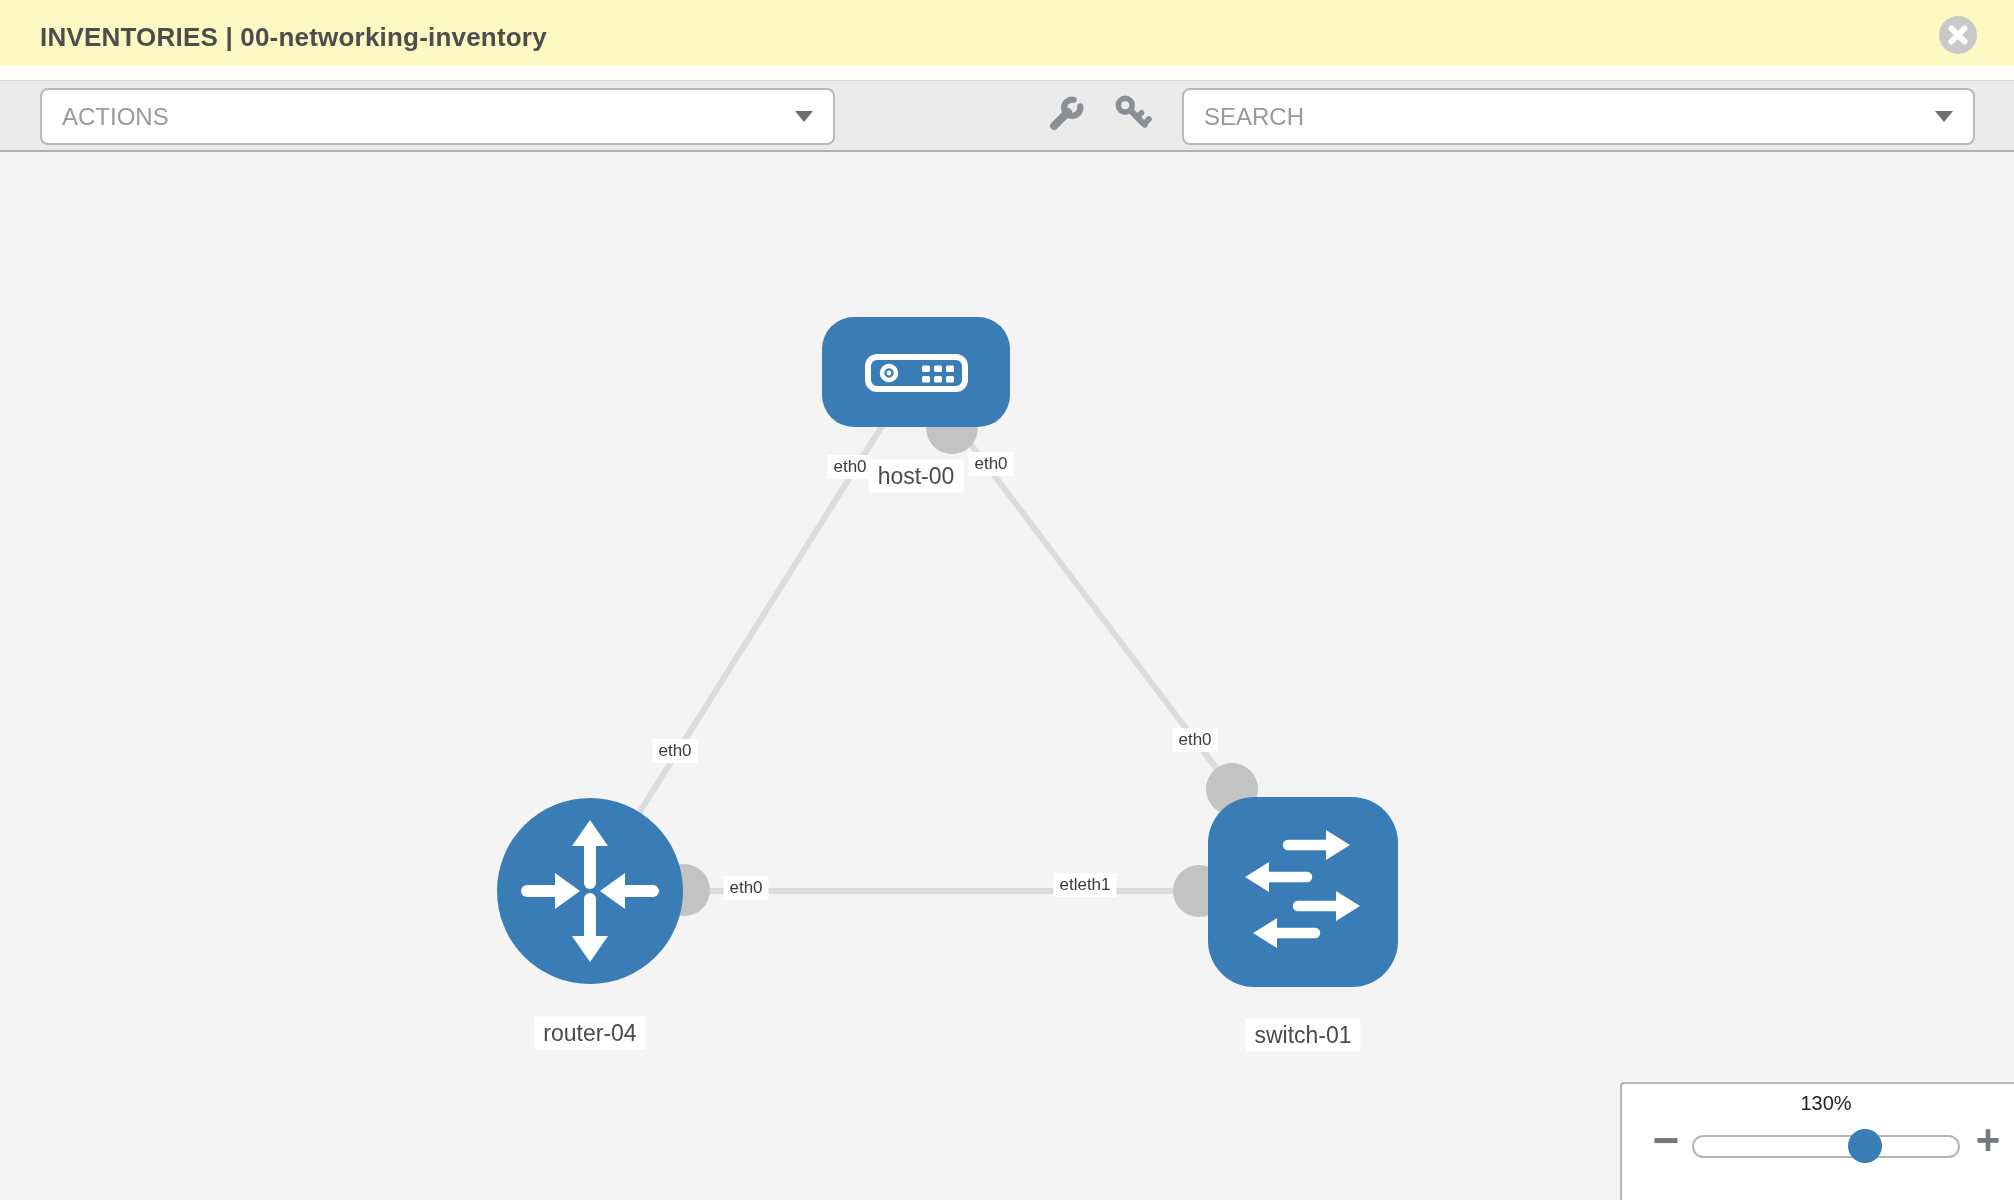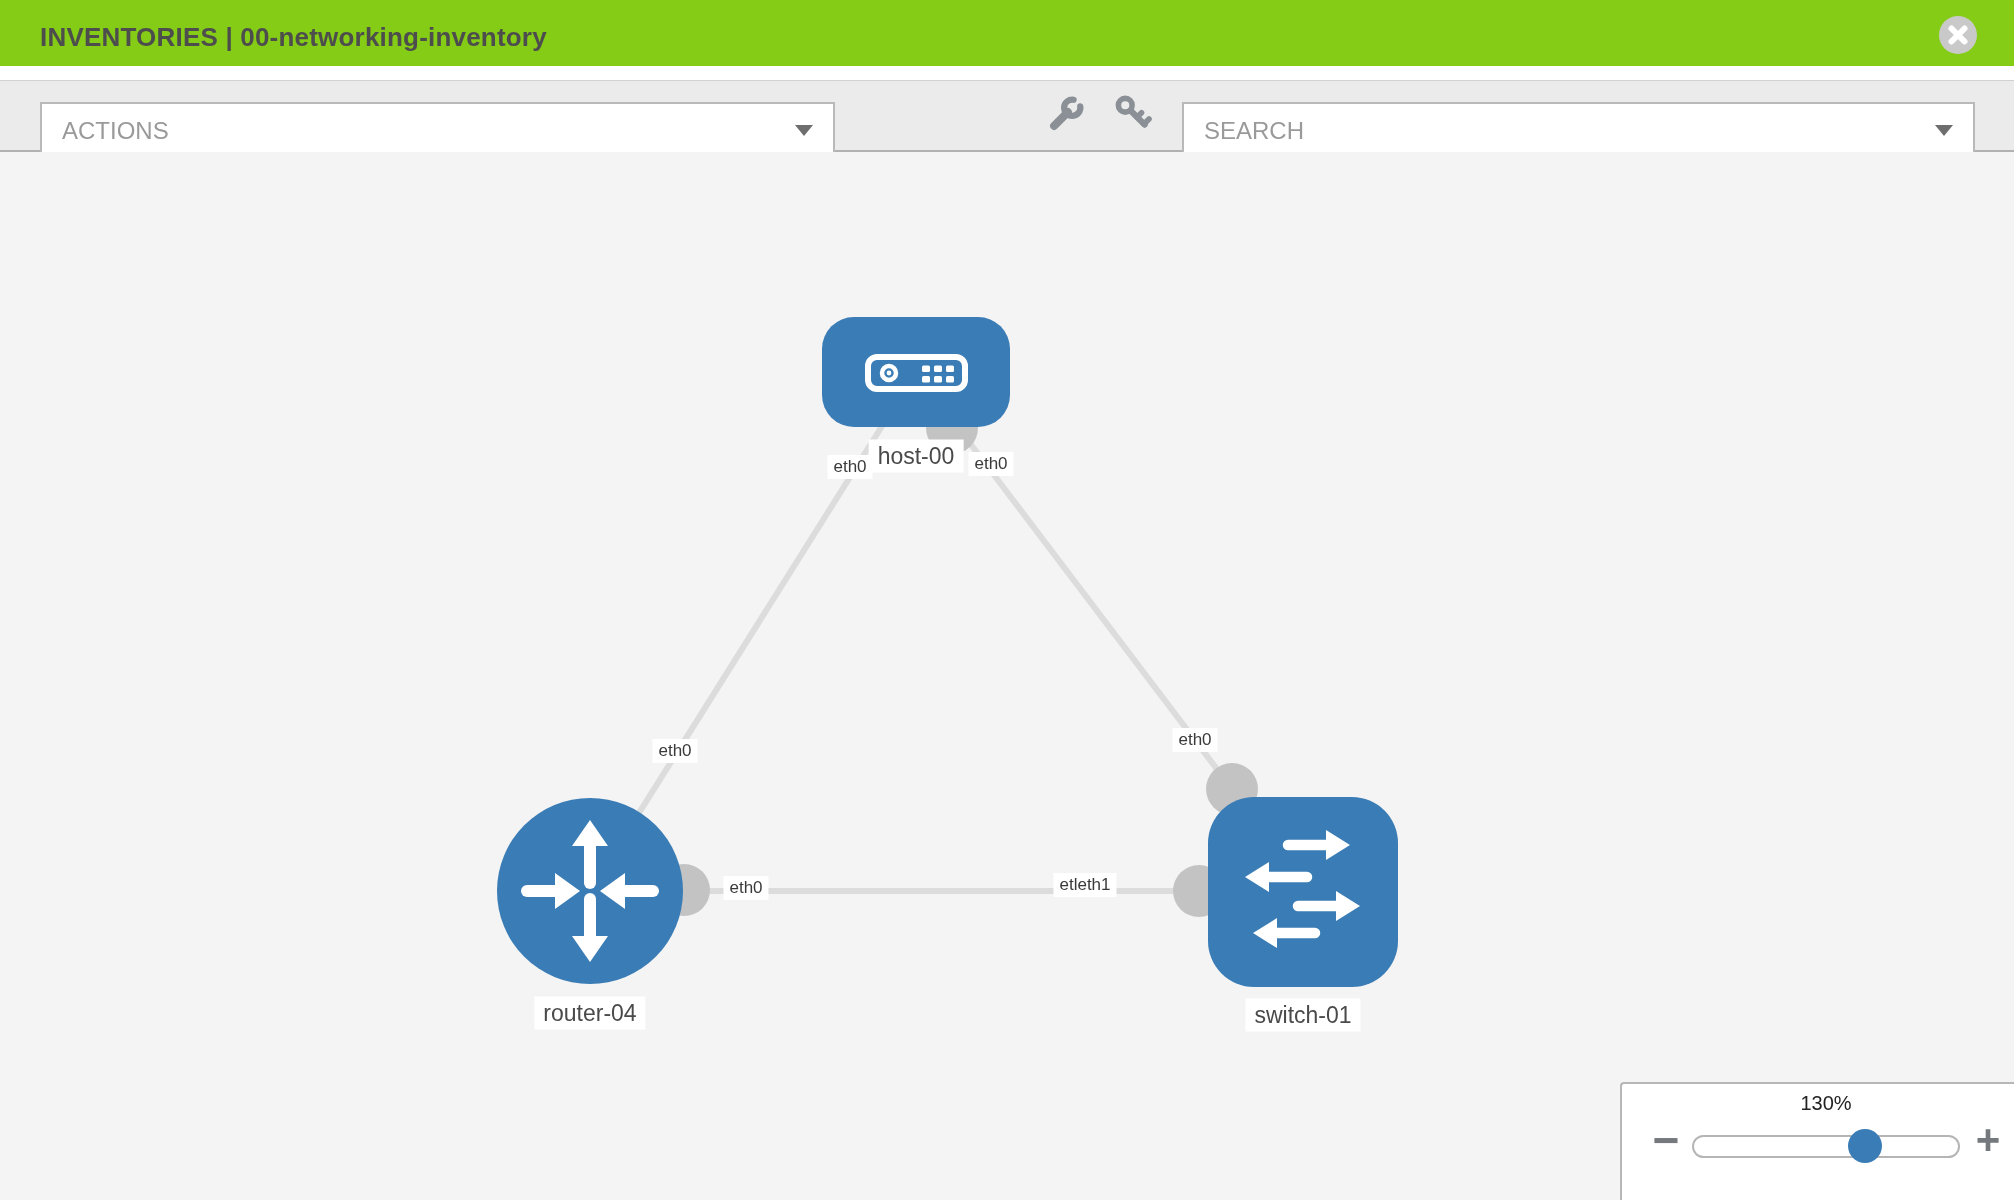--- a/index.html
+++ b/index.html
@@ -1,49 +1,49 @@
 <!DOCTYPE html>
 <html><head>
 <meta charset="utf-8">
 <style>
   * { margin:0; padding:0; box-sizing:border-box; }
   html,body { width:2014px; height:1200px; overflow:hidden;
     font-family:"Liberation Sans", sans-serif; background:#fff; }
 
   
-  .title-bar { position:absolute; left:0; top:0; width:2014px; height:66px; background:#84cc16; }
+  .title-bar { position:absolute; left:0; top:0; width:2014px; height:66px; background:#fef9c3; }
   .title-bar h1 { position:absolute; left:40px; top:22px; font-size:26px; font-weight:700;
     color:#4d4d4d; letter-spacing:.2px; }
   .close-btn { position:absolute; right:36px; top:15px; width:40px; height:40px;
     border:none; background:transparent; cursor:pointer; padding:0; }
 
   
   .toolbar { position:absolute; left:0; top:80px; width:2014px; height:72px;
     background:#ebebeb; border-top:1px solid #d2d2d2; border-bottom:2px solid #b1b1b1; }
-  .select { position:absolute; top:21px; height:57px; background:#fff;
-    border:2px solid #b9b9b9; border-radius:0; display:flex; align-items:center;
+  .select { position:absolute; top:7px; height:57px; background:#fff;
+    border:2px solid #b9b9b9; border-radius:8px; display:flex; align-items:center;
     justify-content:space-between; padding:0 20px; color:#9a9a9a; font-size:24px;
     cursor:pointer; }
   .select.actions { left:40px;  width:795px; }
   .select.search  { left:1182px; width:793px;text-align:center; }
   .caret { width:0; height:0; border-left:9px solid transparent;
     border-right:9px solid transparent; border-top:11px solid #6e6e6e; }
   .tool-btn { position:absolute; top:94px; border:none; background:transparent;
     cursor:pointer; padding:0; }
   .tool-btn.wrench { left:1046px; }
   .tool-btn.key    { left:1114px; }
 
   
   .canvas { position:absolute; left:0; top:152px; width:2014px; height:1048px;
     background:#f4f4f4; }
   .canvas svg { position:absolute; left:0; top:0; }
 
   .lbl { position:absolute; transform:translate(-50%,-50%); background:#fff;
     white-space:nowrap; text-align:center; }
-  .node-lbl  { font-size:23px; color:#4a4a4a; padding:3px 9px; }
+  .node-lbl  { font-size:23px; color:#4a4a4a; padding:3px 9px;margin-top:20px; }
   .iface-lbl { font-size:17px; color:#3a3a3a; padding:2px 6px; }
 
   
   .zoom-panel { position:absolute; left:1620px; top:1082px; width:394px; height:118px;
     background:#fff; border:2px solid #b7b7b7; border-right:none; border-bottom:none;
     border-top-left-radius:4px;padding-left:28px; }
   .zoom-value { position:absolute; left:70px; top:8px; width:268px; text-align:center;
     font-size:20px; color:#222; }
   .zoom-minus, .zoom-plus { position:absolute; top:30px; width:44px; height:52px;
     border:none; background:transparent; color:#75797d; font-weight:700;

